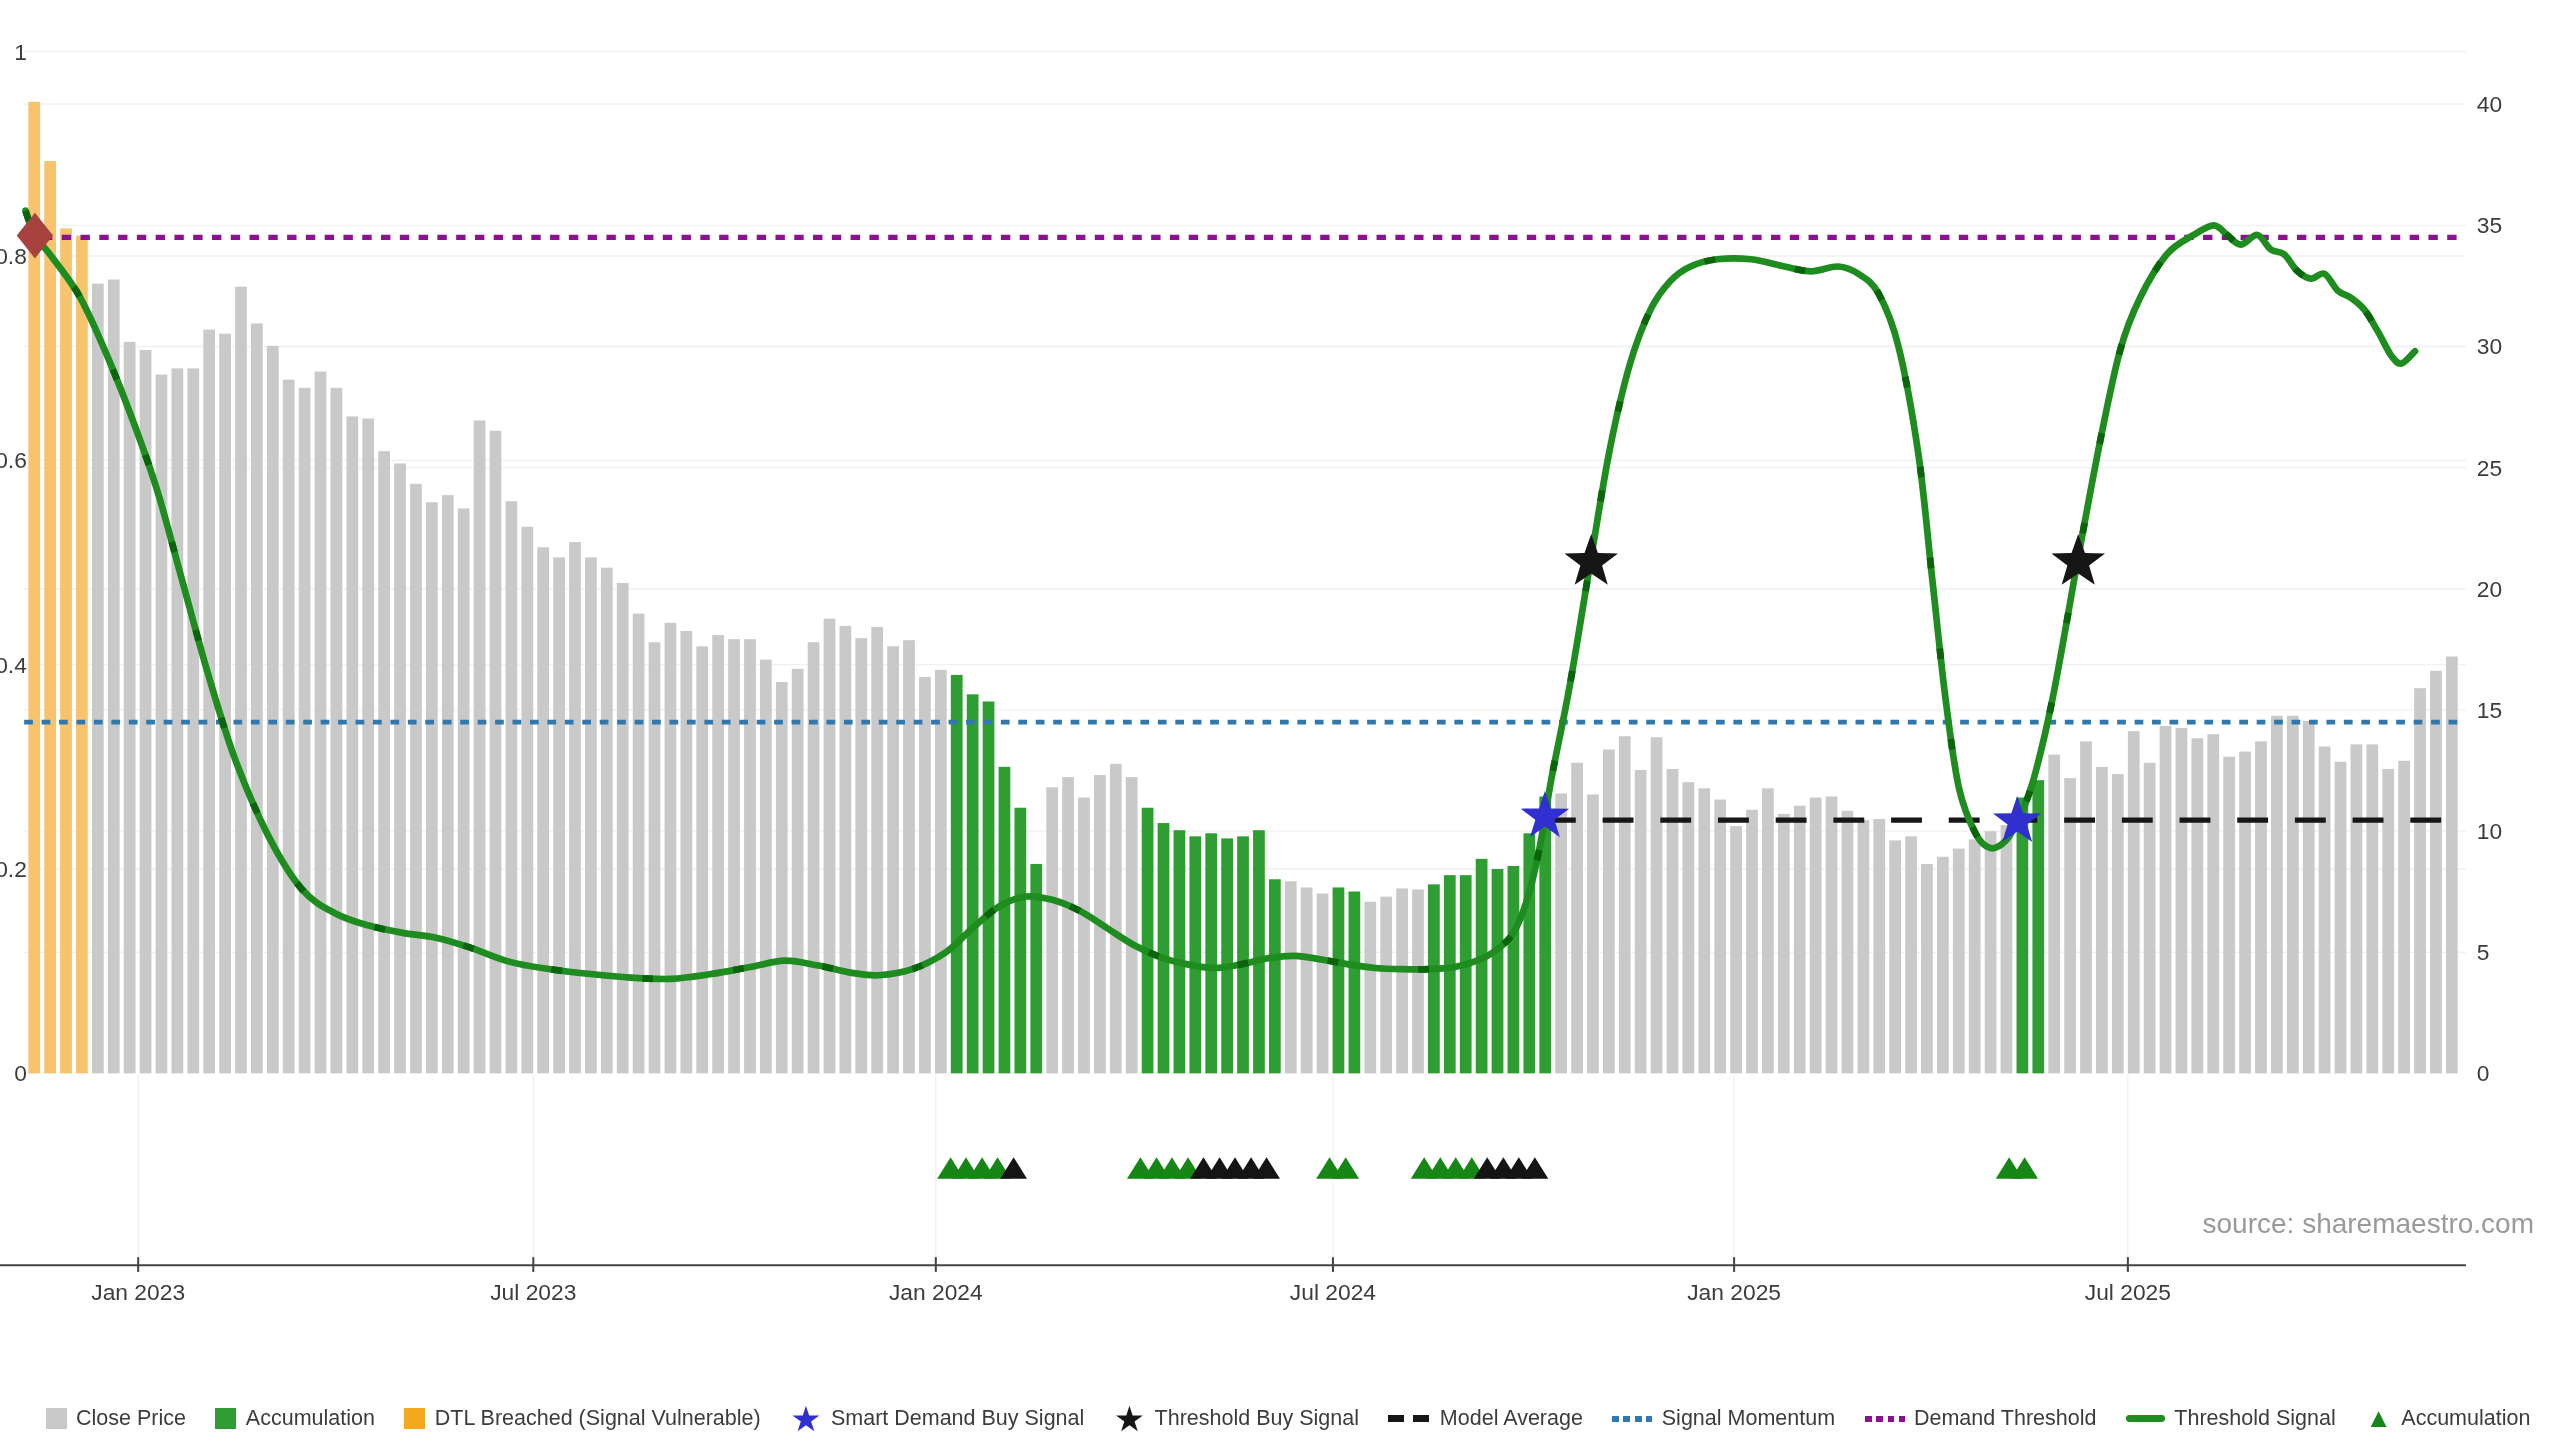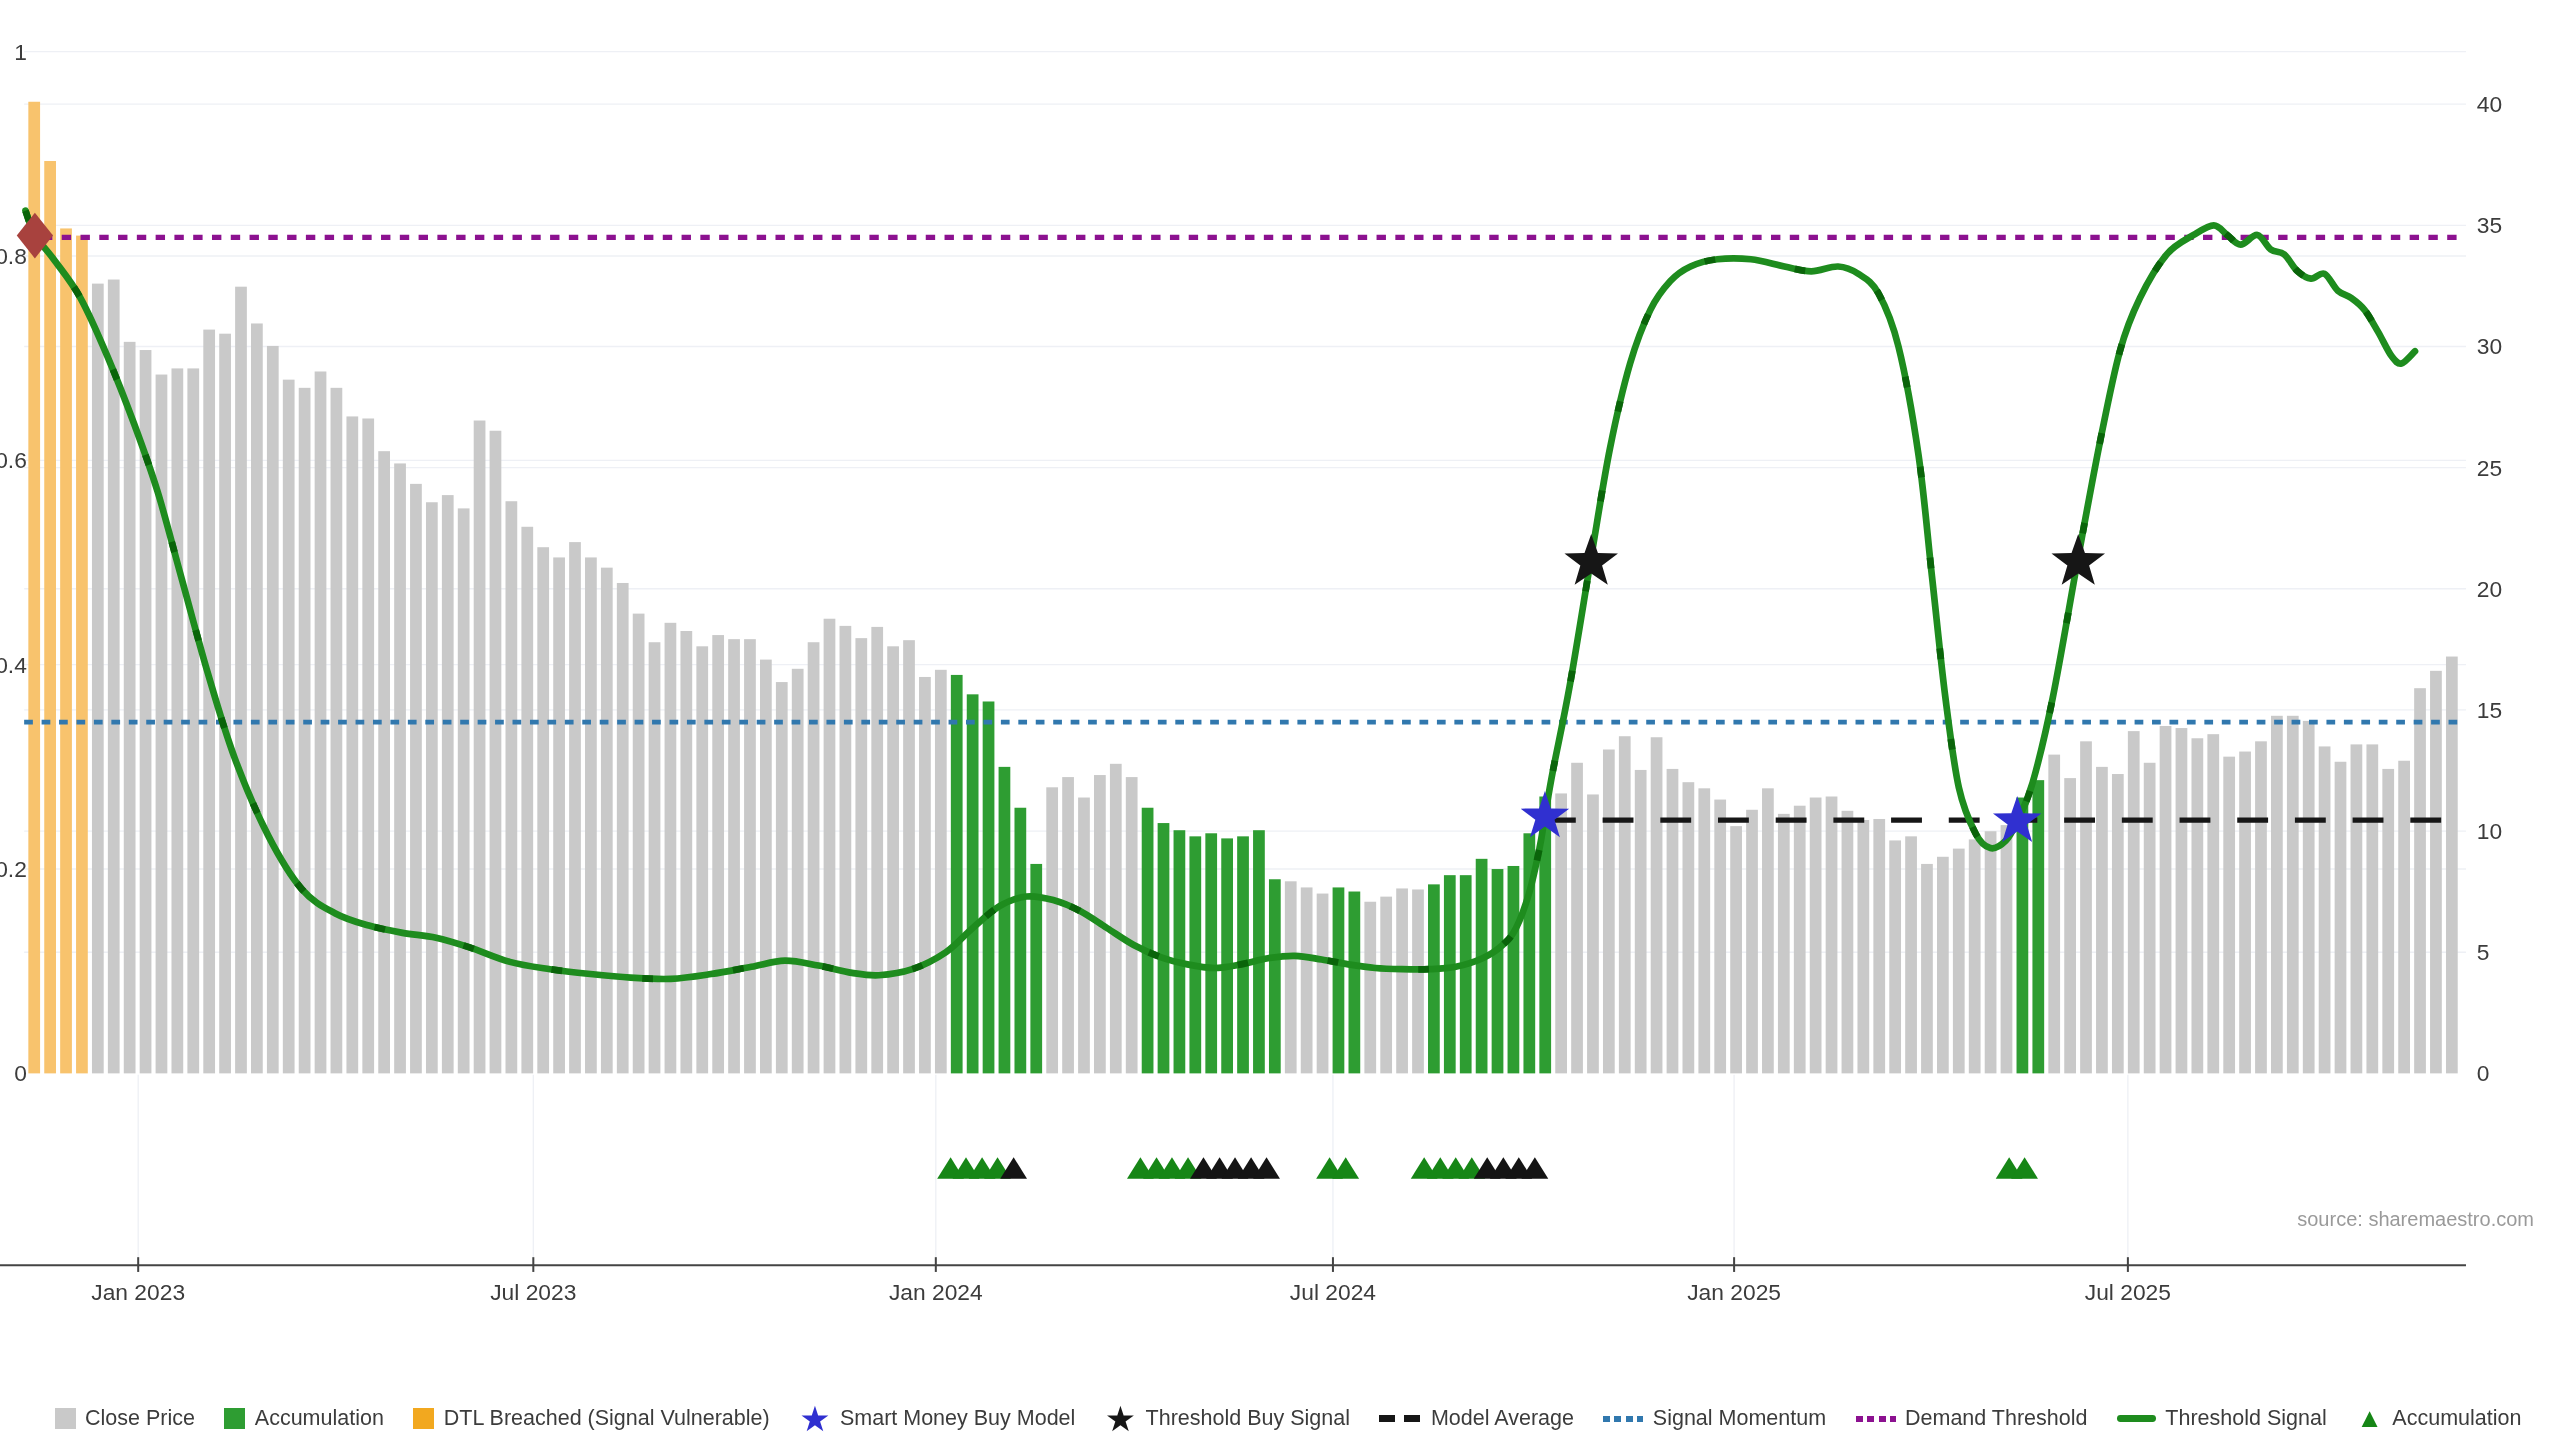--- a/index.html
+++ b/index.html
@@ -1,19 +1,19 @@
 <!DOCTYPE html>
 <html style="font-size:10.7px"><head>
 <meta charset="utf-8">
 <style>
   html,body{margin:0;padding:0;width:2576px;height:1449px;background:#ffffff;overflow:hidden;
     font-family:"Liberation Sans", sans-serif;}
   #stage{position:relative;width:2576px;height:1449px;background:#fff;}
   #chart-svg{position:absolute;left:0;top:0;}
-  #source-note{position:absolute;right:42px;top:1208px;font-size:20px;color:#9a9a9a;}
+  #source-note{position:absolute;right:42px;top:1208px;font-size:28px;color:#9a9a9a;}
   #legend{position:absolute;left:0;right:0;top:1406px;display:flex;justify-content:center;
     align-items:center;gap:29.5px;font-size:21.5px;color:#3c3c3c;}
   .legend-item{display:flex;align-items:center;gap:9.4px;cursor:pointer;white-space:nowrap;}
   .sw{display:inline-block;}
   .sw-square{width:21px;height:21px;}
   .sw-star{font-size:35px;line-height:21px;display:flex;align-items:center;}
   .sw-triangle{font-size:27px;line-height:21px;display:flex;align-items:center;}
   .sw-line{width:39px;height:6.7px;border-radius:3.4px;}
   .sw-dash{width:42px;height:6.7px;
     background:repeating-linear-gradient(90deg, var(--c) 0 16px, transparent 16px 25.5px);}
@@ -276,21 +276,21 @@
       <span class="legend-label">Accumulation</span>
     </div>
 
     <div class="legend-item">
       <span class="sw sw-square" style="background: rgb(242, 168, 31);"></span>
       <span class="legend-label">DTL Breached (Signal Vulnerable)</span>
     </div>
 
     <div class="legend-item">
       <span class="sw sw-star" style="color: rgb(48, 48, 208);">★</span>
-      <span class="legend-label">Smart Money Buy Model</span>
+      <span class="legend-label">Smart Demand Buy Signal</span>
     </div>
 
     <div class="legend-item">
       <span class="sw sw-star" style="color: rgb(22, 22, 22);">★</span>
       <span class="legend-label">Threshold Buy Signal</span>
     </div>
 
     <div class="legend-item">
       <span class="sw sw-dash" style="--c: #161616;"></span>
       <span class="legend-label">Model Average</span>

